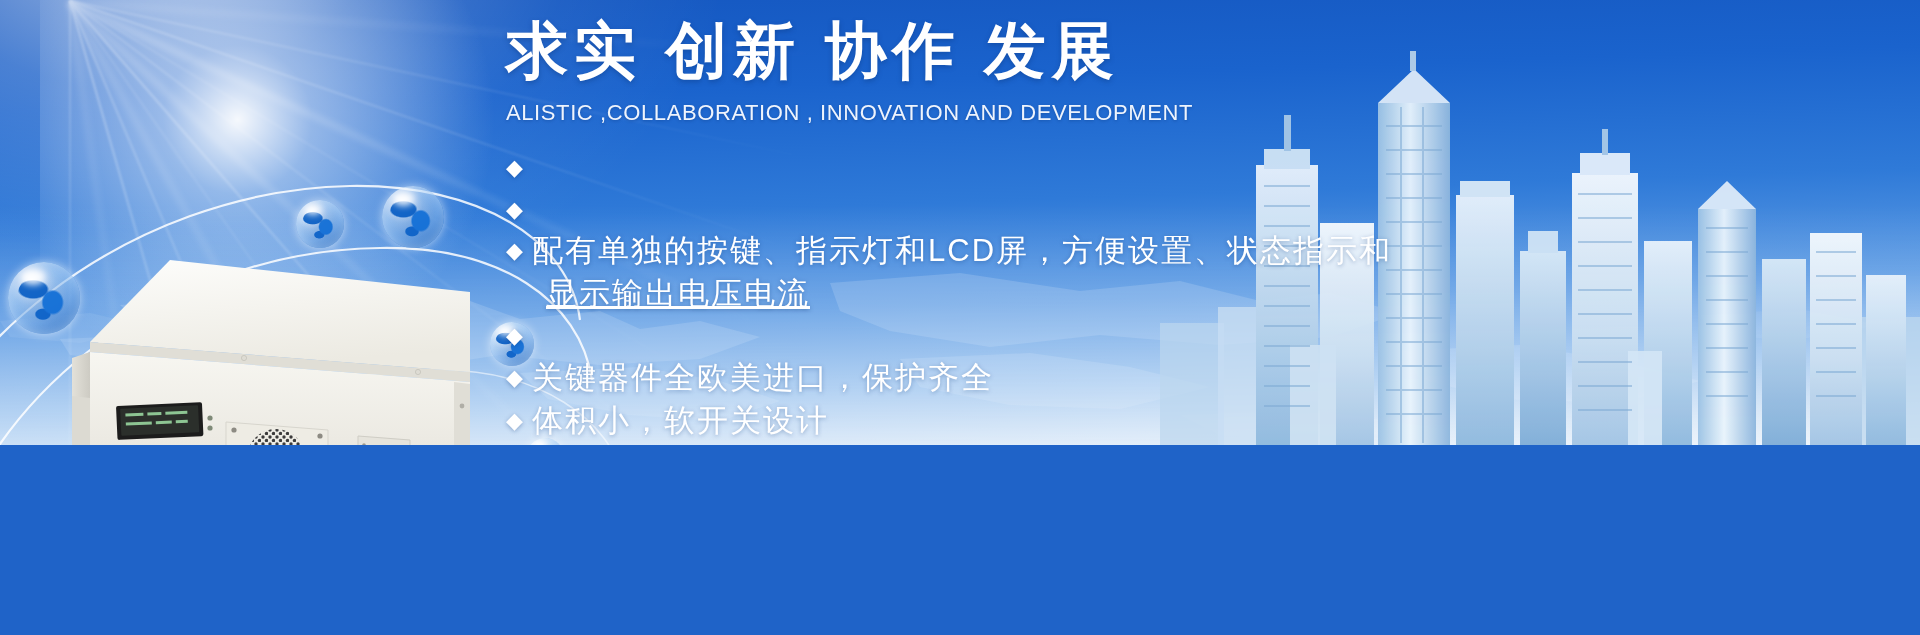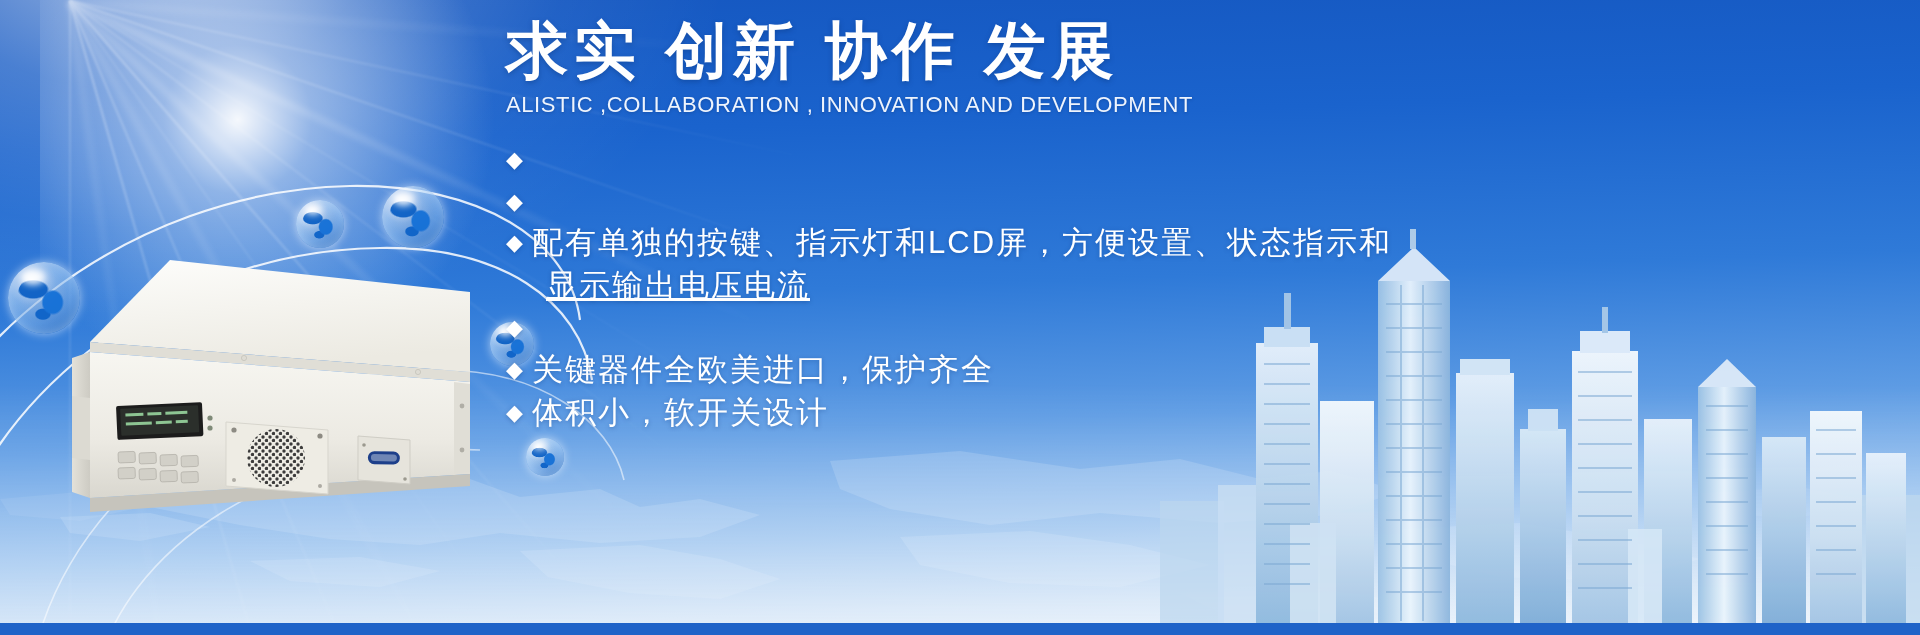--- a/index.html
+++ b/index.html
@@ -2,21 +2,21 @@
 <html><head>
 <meta charset="utf-8">
 <style>
   * { margin:0; padding:0; box-sizing:border-box; }
   html, body {
     width:1920px; height:635px; overflow:hidden;
     font-family:"Liberation Sans", sans-serif;
     background:#1f63c8;
   }
   #banner {
-    position:relative; width:1920px; height:623px; overflow:hidden;
+    position:relative; width:1920px; height:445px; overflow:hidden;
     background:
       radial-gradient(ellipse 900px 620px at 140px -70px, rgba(255,255,255,0.62) 0%, rgba(255,255,255,0.22) 26%, rgba(255,255,255,0.05) 48%, rgba(255,255,255,0) 66%),
       linear-gradient(178deg, #1557c0 0%, #1a63cd 22%, #2f7ad8 46%, #5e9ce4 66%, #9cc4ef 82%, #cfe2f6 93%, #e9f1fa 100%);
   }
 
   
   .rays { position:absolute; left:-260px; top:-330px; width:1100px; height:1000px;
           opacity:.55; pointer-events:none; }
   .ray { position:absolute; left:330px; top:330px; width:780px; height:2px;
          background:linear-gradient(90deg, rgba(255,255,255,.85), rgba(255,255,255,0));
@@ -60,21 +60,21 @@
   .device { position:absolute; left:58px; top:246px; width:430px; height:280px; }
 
   
   .copy { position:absolute; left:506px; top:18px; width:1150px; }
   .headline {
     font-size:62px; font-weight:bold; color:#ffffff; letter-spacing:6px;
     line-height:1.06; white-space:nowrap;
     text-shadow:0 2px 5px rgba(8,45,110,.35);
   }
   .subline {
-    font-size:22px; color:#eef4fd; letter-spacing:.6px; margin-top:8px;
+    font-size:22px; color:#eef4fd; letter-spacing:.6px; margin-top:16px;
     white-space:nowrap; font-weight:400;
     text-shadow:0 1px 3px rgba(8,45,110,.35);
   }
   .bullets { margin-top:21px; }
   .bullet {
     display:flex; align-items:flex-start;
     font-size:31px; color:#ffffff; line-height:1.37;
     letter-spacing:2px; white-space:nowrap;
     text-shadow:0 1px 4px rgba(10,50,115,.35);
   }

